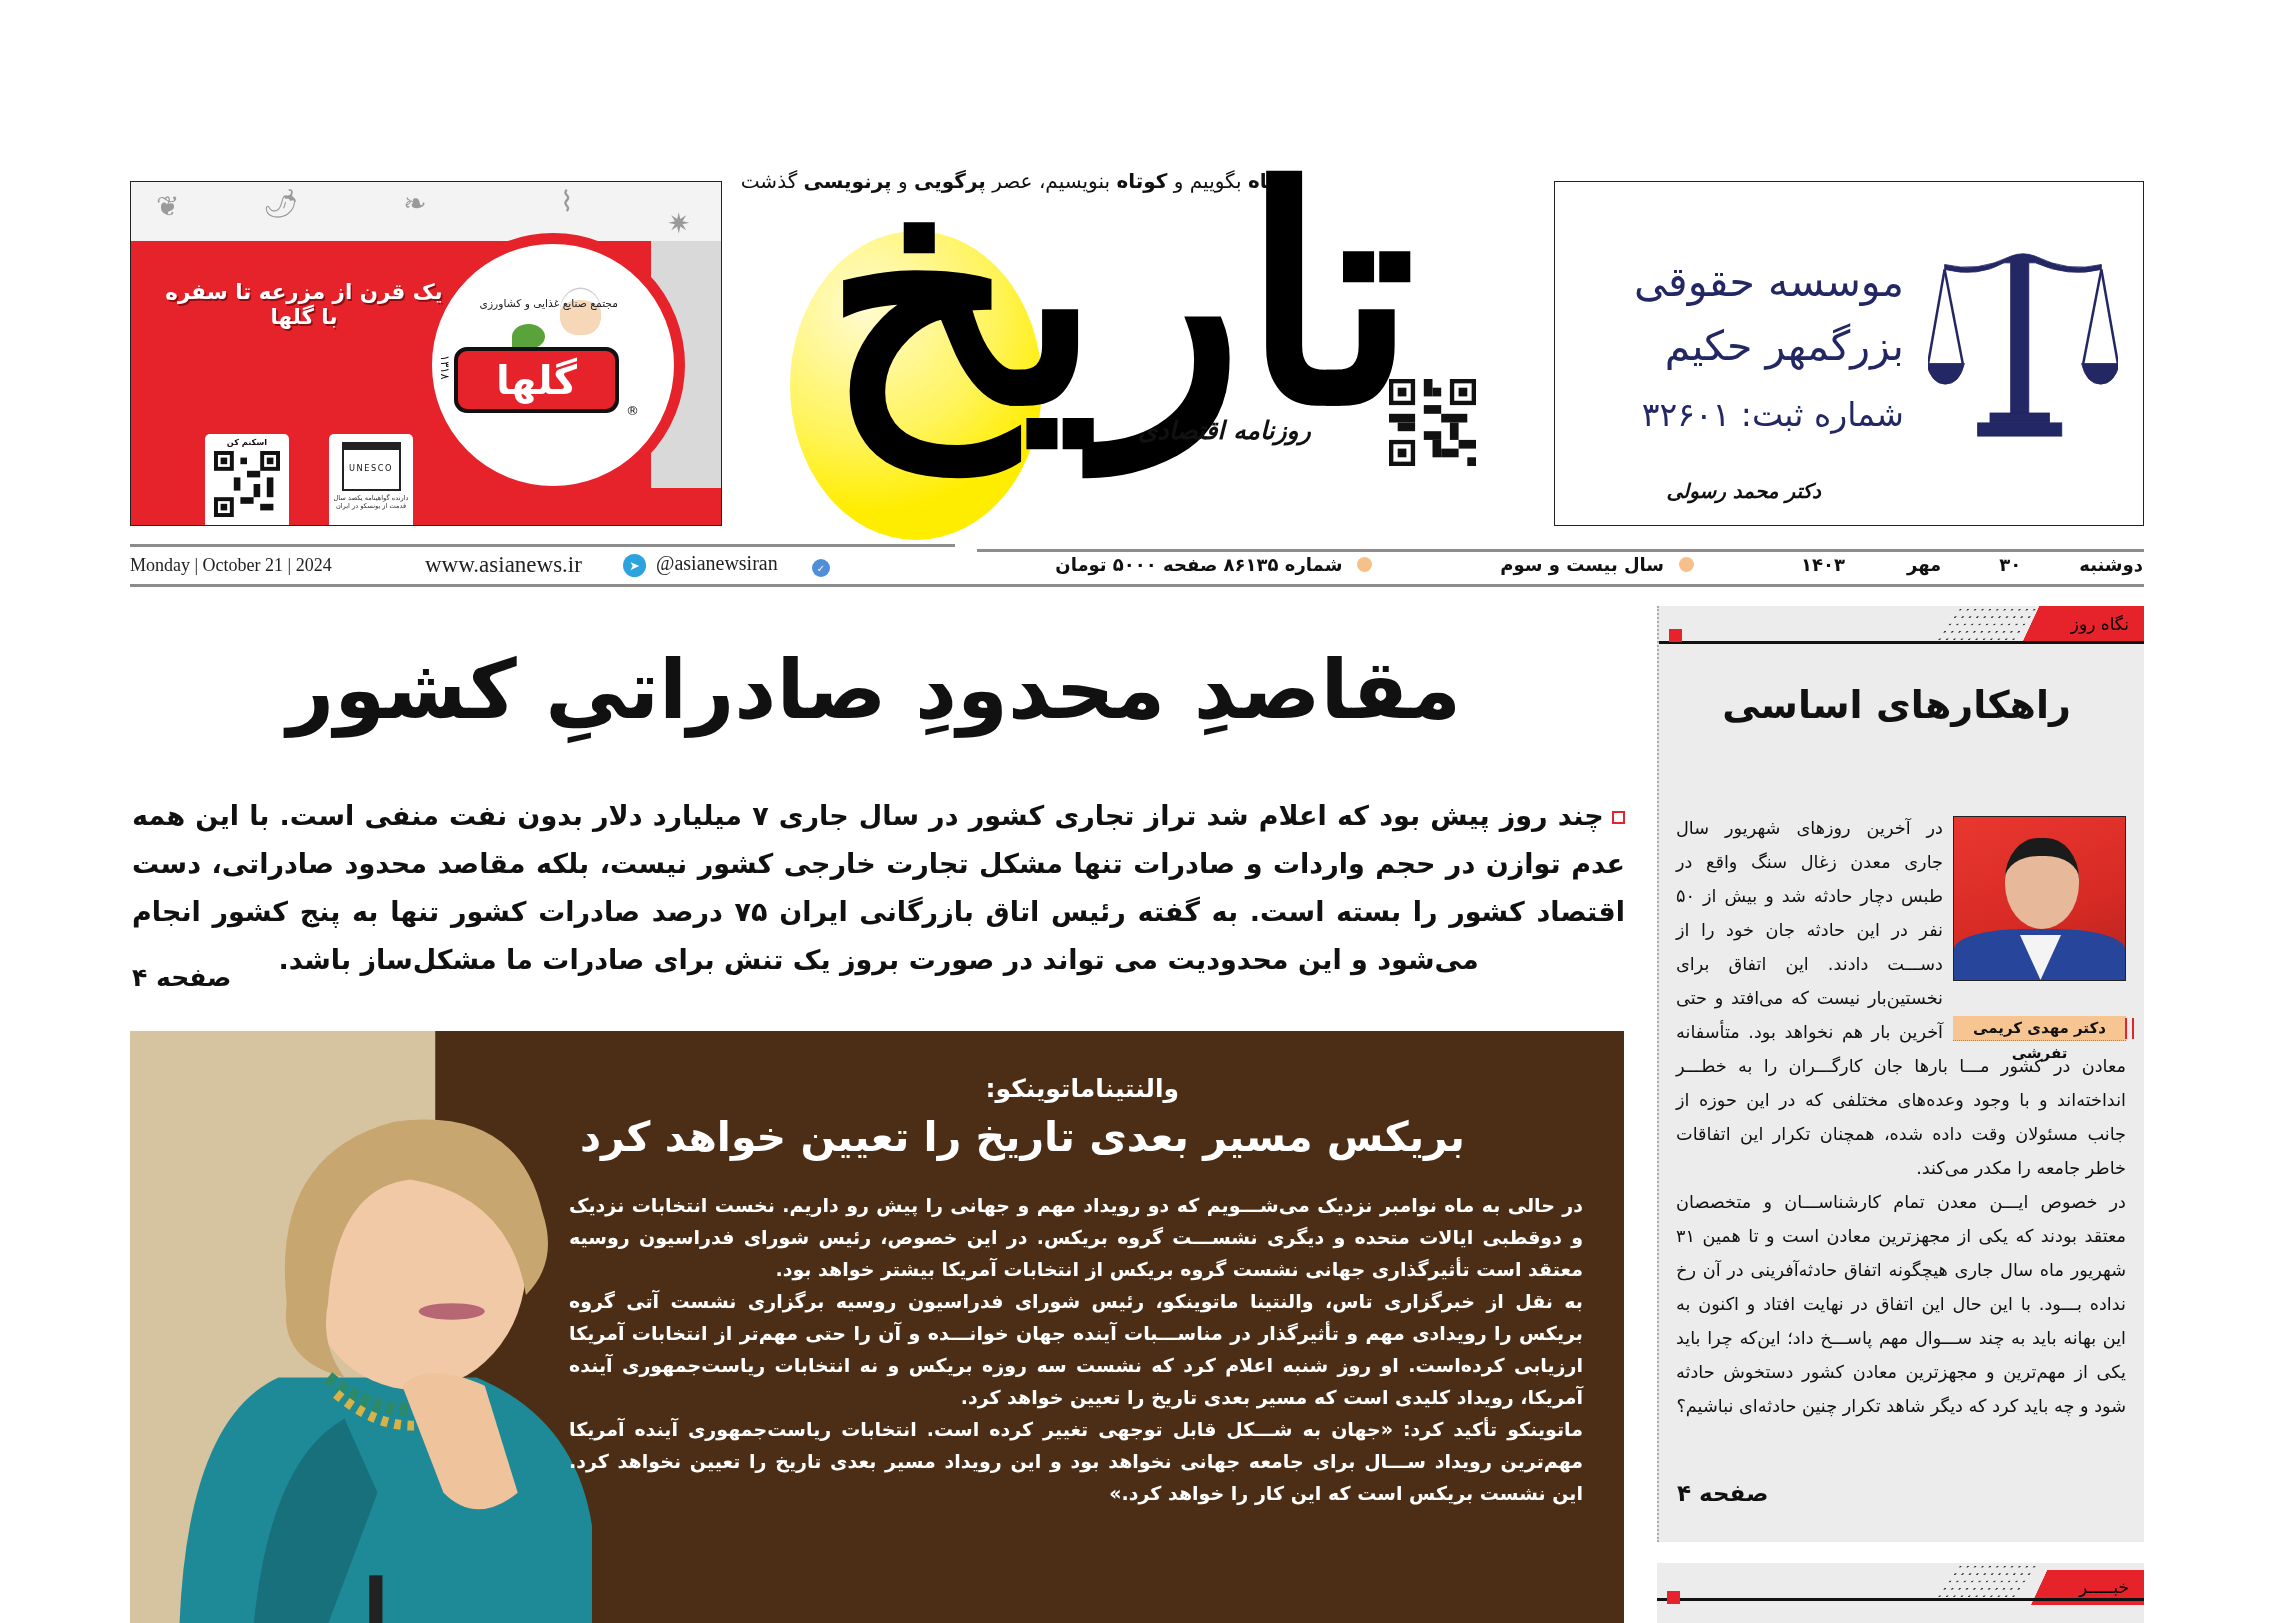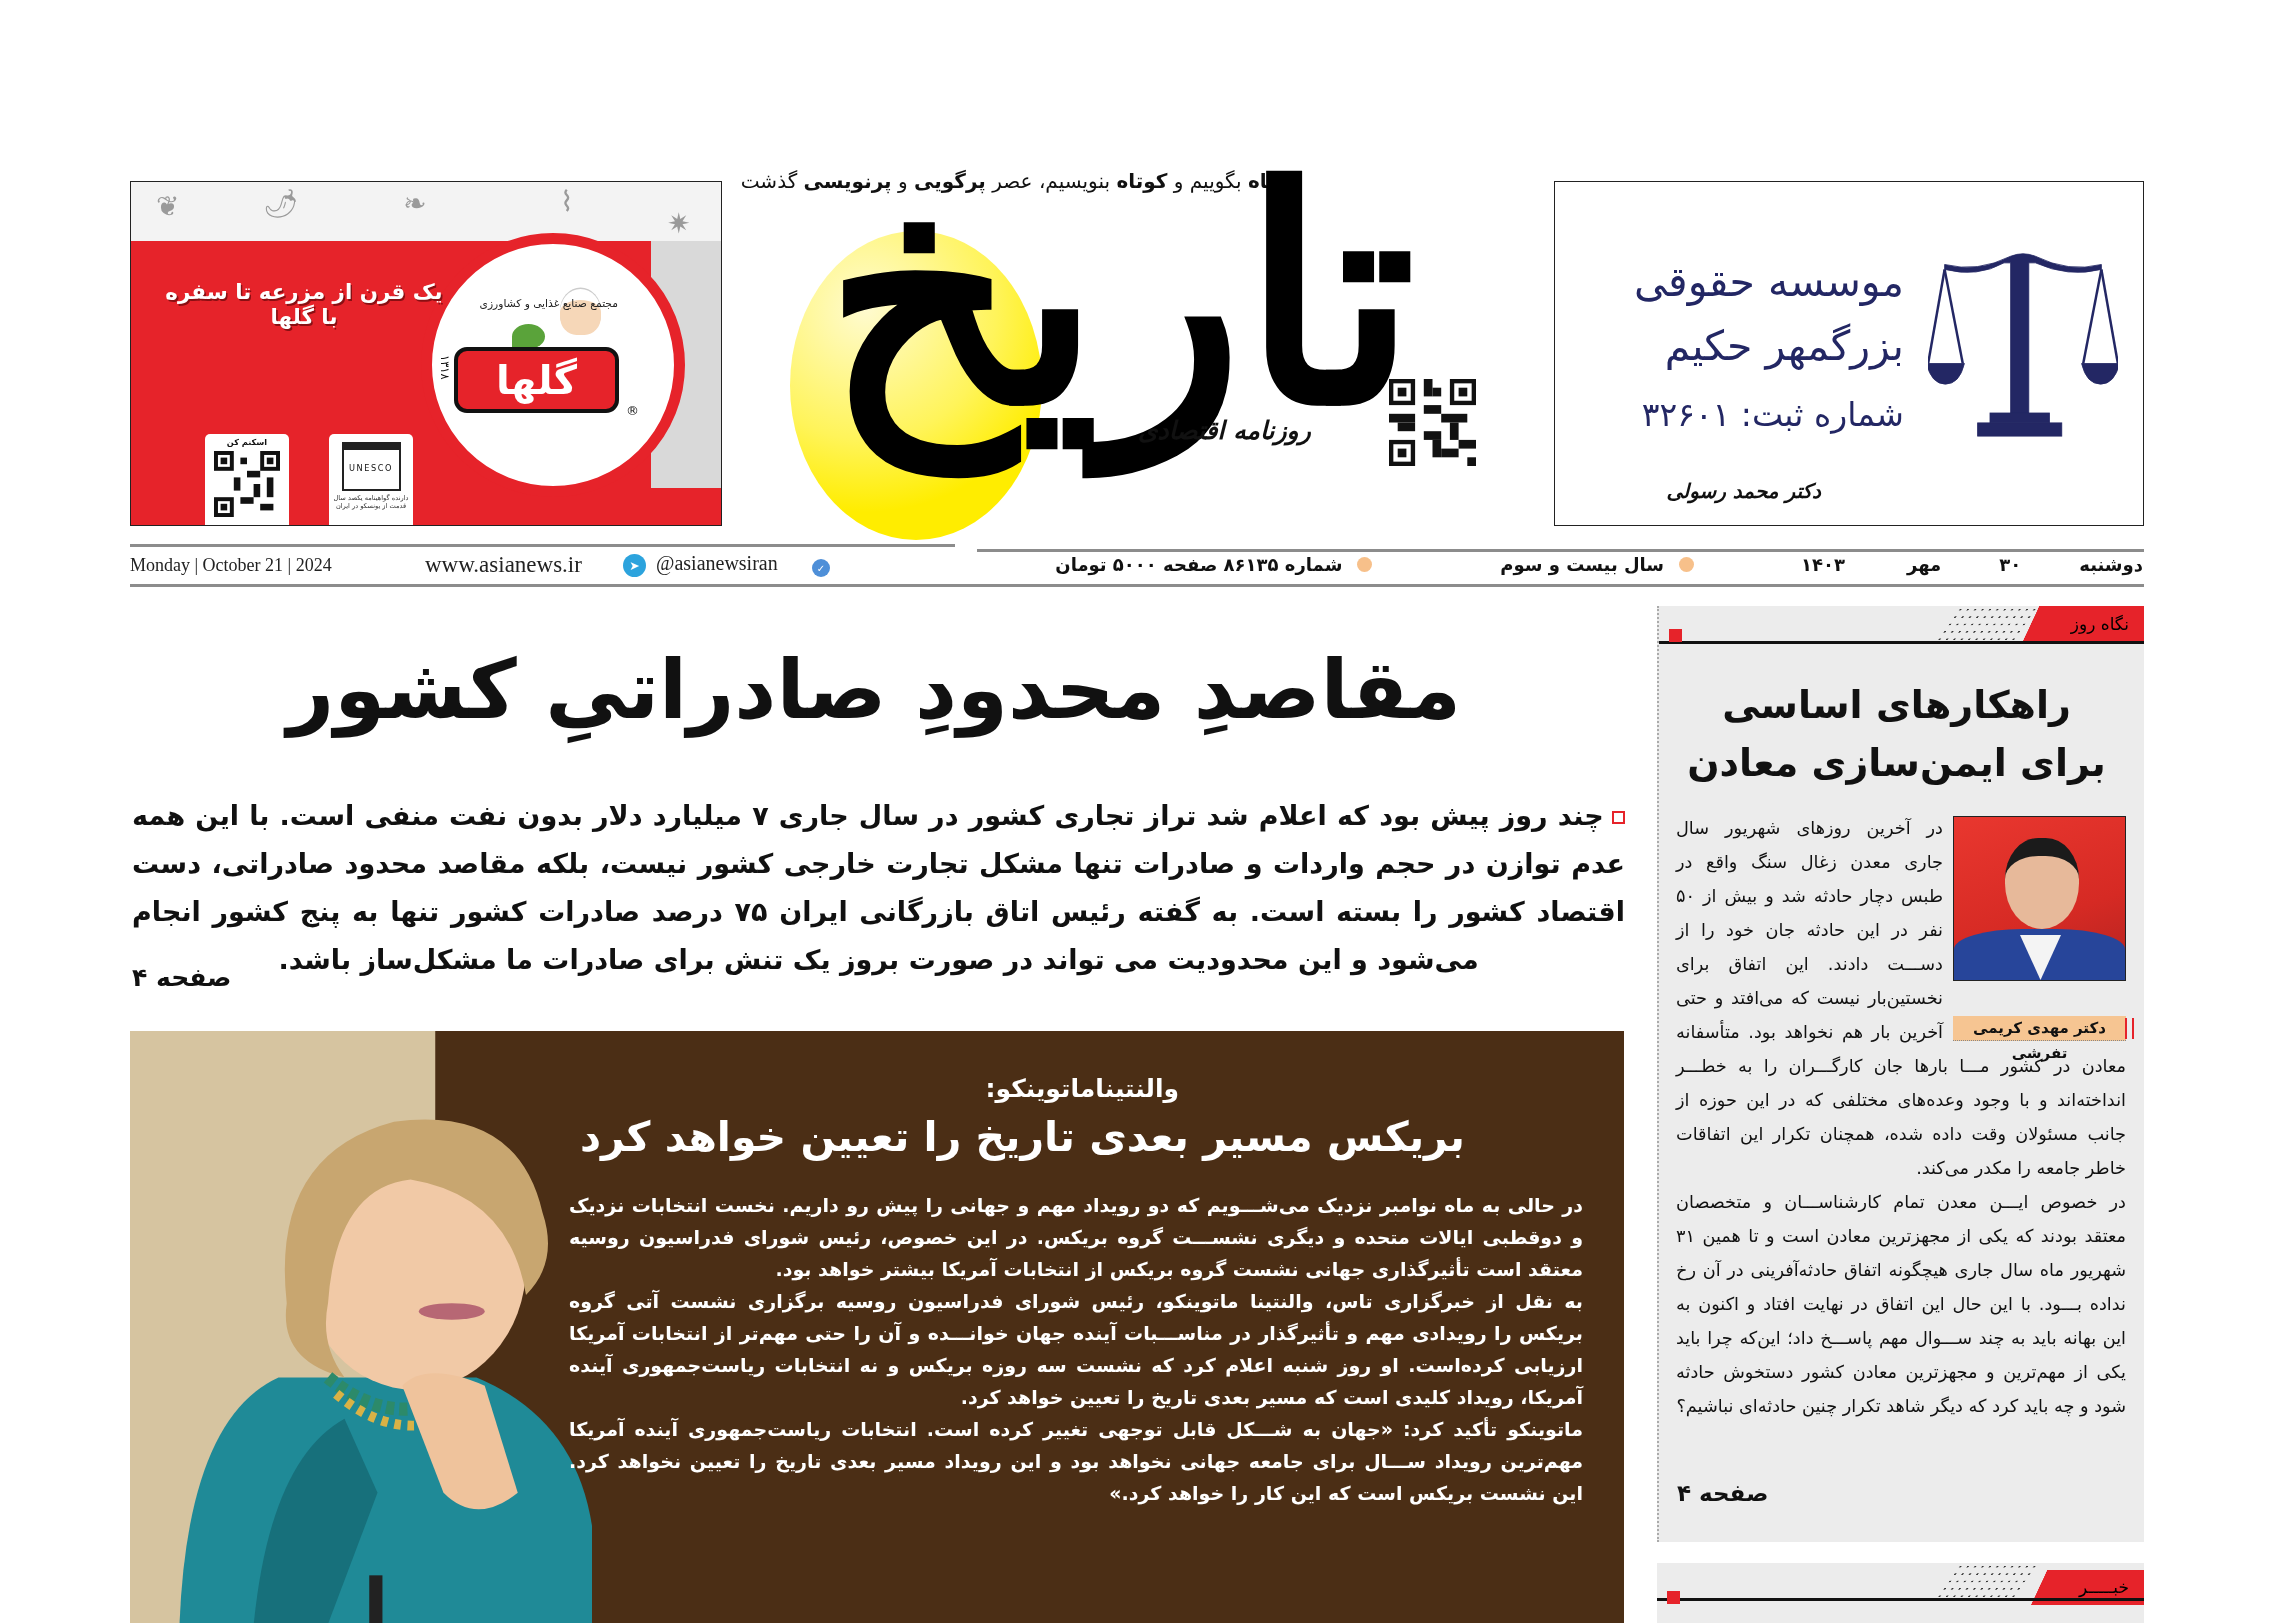--- a/index.html
+++ b/index.html
@@ -259,21 +259,20 @@
 </div>
 
 <div class="abs sidebar">
   <div class="section-dots" style="right:115px;top:0;"></div>
   <div class="section-tab" style="top:0;">نگاه روز</div>
   <div class="section-rule" style="top:35px;"></div>
   <div class="section-sq" style="top:23px;"></div>
 
   <div class="side-title" style="top:70px;">
     <div>راهکارهای اساسی</div>
-    <div>برای ایمن‌سازی معادن</div>
   </div>
 
   <div class="side-photo" style="top:210px;">
     <div class="suit"></div>
     <div class="shirt"></div>
     <div class="head"></div>
   </div>
   <div class="side-caption" style="top:378px;">دکتر مهدی کریمی تفرشی</div>
 
   <div class="side-body" style="top:205px;">

